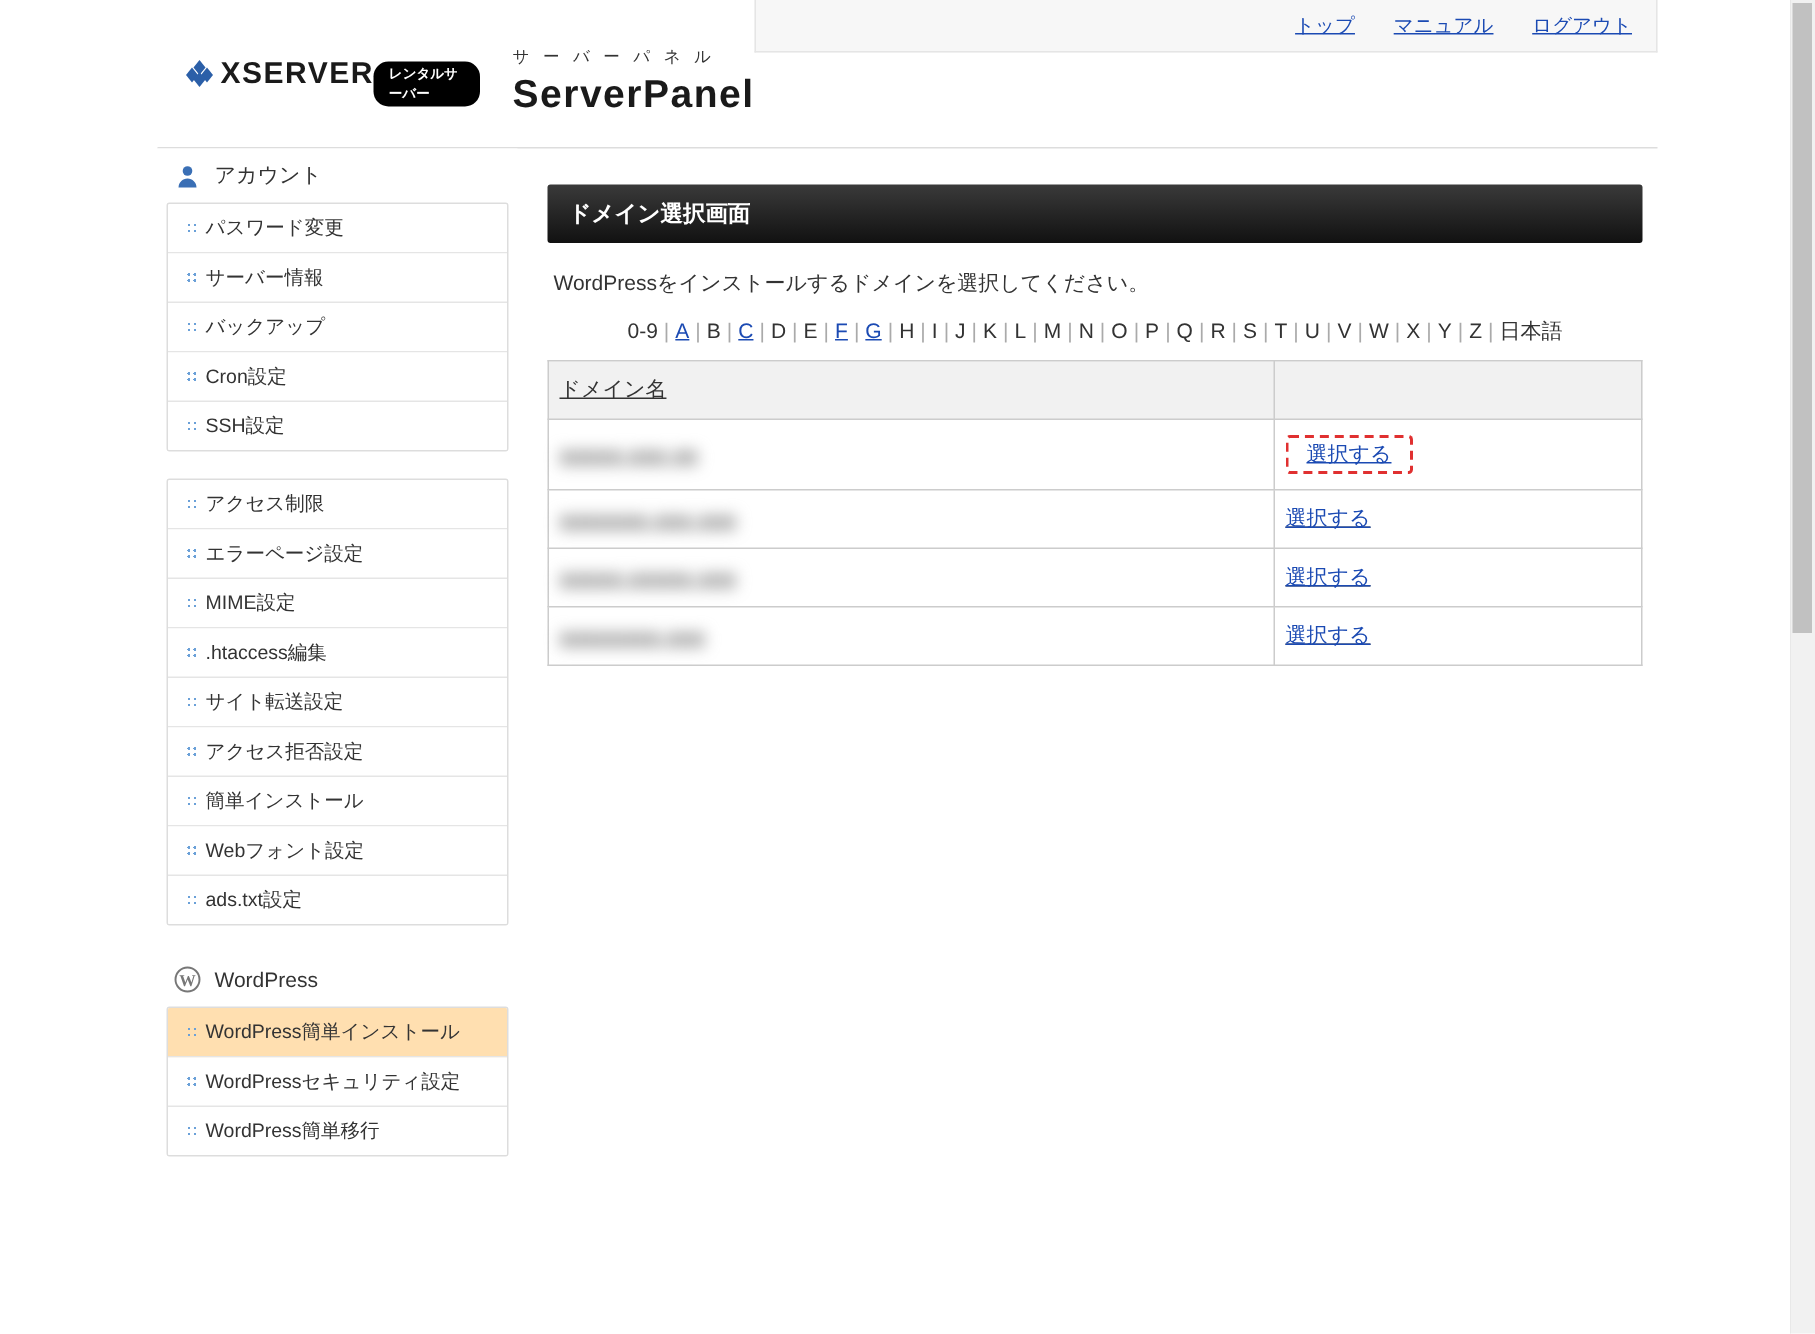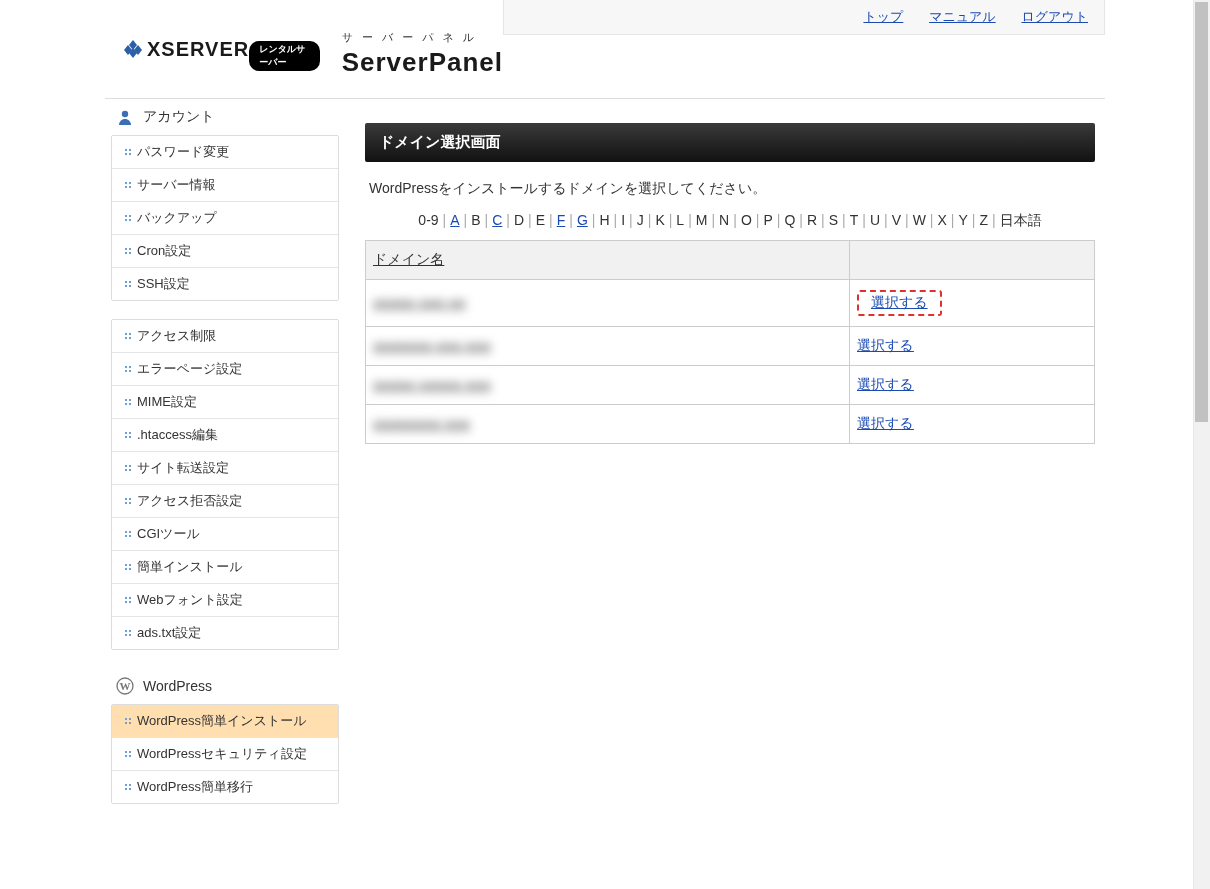--- a/index.html
+++ b/index.html
@@ -244,21 +244,20 @@
           <a href="#" class="side-menu-item">SSH設定</a>
         </div>
 
       <div class="side-menu" id="menu-homepage">
           <a href="#" class="side-menu-item">アクセス制限</a>
           <a href="#" class="side-menu-item">エラーページ設定</a>
           <a href="#" class="side-menu-item">MIME設定</a>
           <a href="#" class="side-menu-item">.htaccess編集</a>
           <a href="#" class="side-menu-item">サイト転送設定</a>
           <a href="#" class="side-menu-item">アクセス拒否設定</a>
-          <a href="#" class="side-menu-item">CGIツール</a>
           <a href="#" class="side-menu-item">簡単インストール</a>
           <a href="#" class="side-menu-item">Webフォント設定</a>
           <a href="#" class="side-menu-item">ads.txt設定</a>
         </div>
 
       <div class="side-section-title">
         <span class="icon">
           <svg width="18" height="18" viewBox="0 0 18 18">
               <circle cx="9" cy="9" r="8" fill="none" stroke="#777" stroke-width="1.3"></circle>
               <text x="9" y="13" text-anchor="middle" font-size="11" font-family="Georgia,serif" fill="#777" font-weight="bold">W</text>

